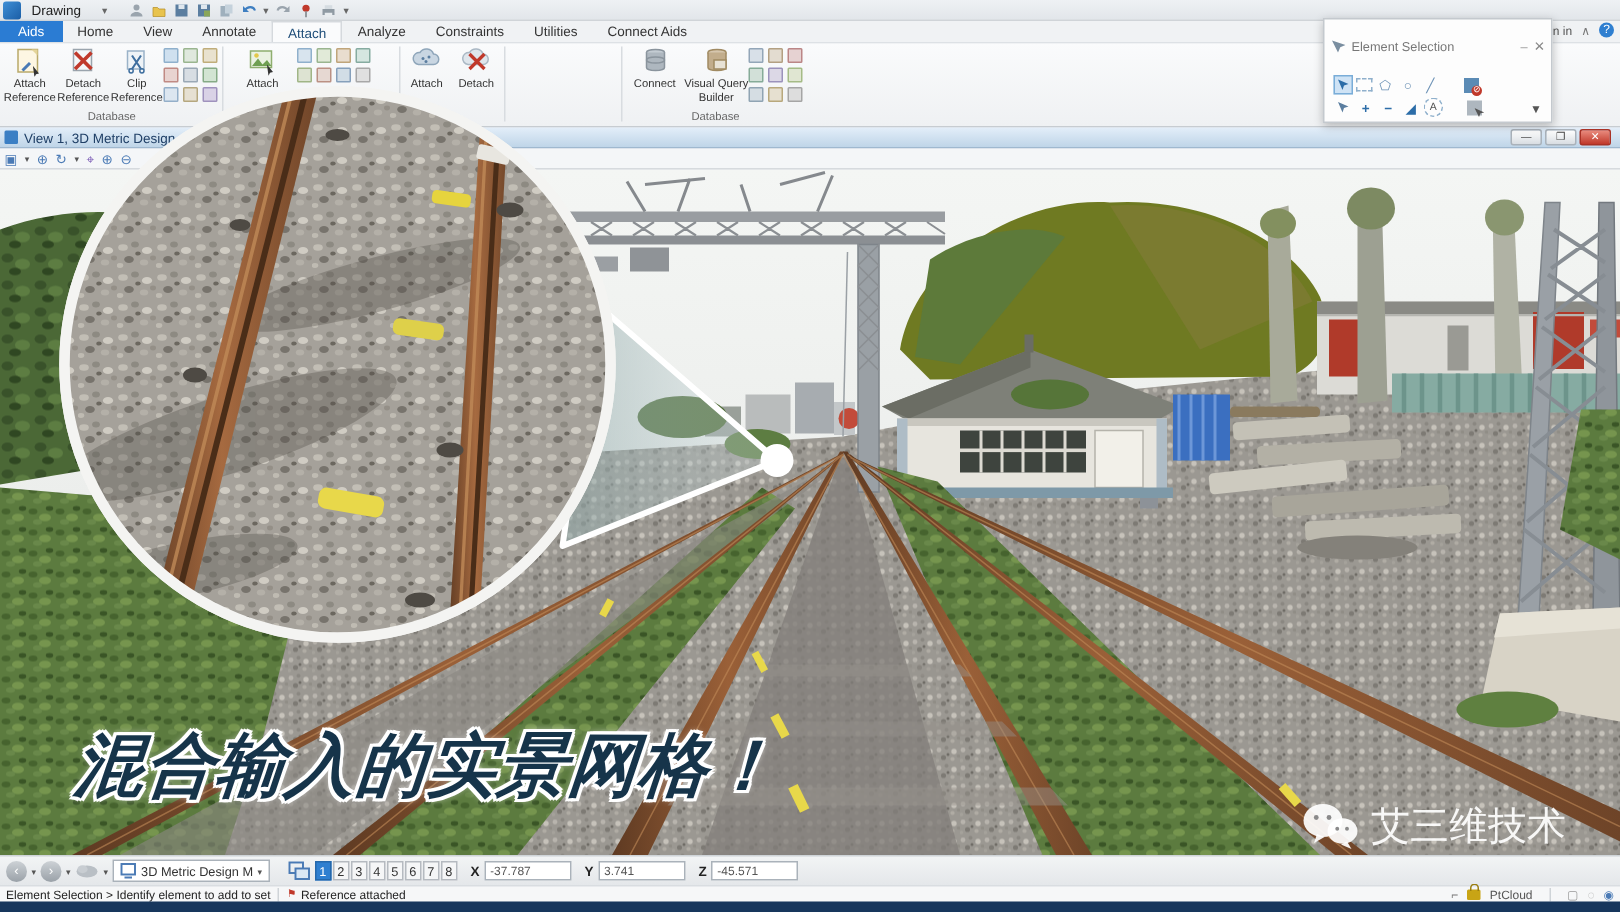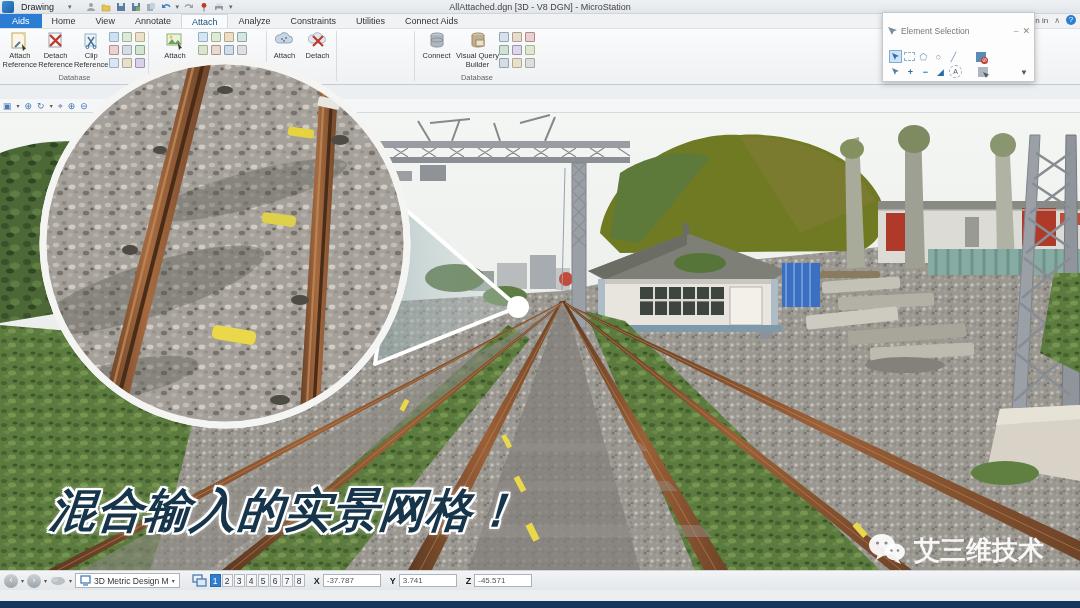--- a/index.html
+++ b/index.html
@@ -54,21 +54,21 @@
   .viewtools { position:absolute; left:0; top:99px; width:1080px; height:14px; background:#f4f6f8; border-bottom:1px solid #d6dade; display:flex; align-items:center; gap:5px; padding-left:3px; font-size:9px; color:#4a7ab5; z-index:5; }
   .vt { font-size:9px; line-height:12px; }
 
   
   .scene { position:absolute; left:0; top:113px; width:1080px; height:457px; z-index:1; }
 
   
   .overlay { position:absolute; left:0; top:0; width:1080px; height:608px; z-index:45; pointer-events:none; }
   .caption { position:absolute; left:50px; top:480px; width:520px; z-index:46; font-size:46px; font-weight:bold; font-style:italic; color:#16344a; letter-spacing:1px; transform:skewX(-5deg);
     text-shadow:-2px -2px 0 #fff,2px -2px 0 #fff,-2px 2px 0 #fff,2px 2px 0 #fff,0 -2px 0 #fff,0 2px 0 #fff,-2px 0 0 #fff,2px 0 0 #fff,0 0 6px #fff; }
-  .wm-wechat { position:absolute; left:868px; top:533px; z-index:47; display:flex; align-items:flex-start; gap:8px; color:rgba(255,255,255,.92); font-size:26px; font-weight:bold; }
+  .wm-wechat { position:absolute; left:868px; top:533px; z-index:47; display:flex; align-items:center; gap:8px; color:rgba(255,255,255,.92); font-size:26px; font-weight:normal; }
   .wm-sohu { position:absolute; left:694px; top:560px; z-index:47; font-size:27px; font-weight:bold; color:#4f4f4f;
     text-shadow:-1px -1px 0 #fff,1px -1px 0 #fff,-1px 1px 0 #fff,1px 1px 0 #fff; letter-spacing:1px; }
 
   
   .btoolbar { position:absolute; left:0; top:570px; width:1080px; height:20px; background:linear-gradient(#f2f4f5,#e4e7ea); border-top:1px solid #cfd4d8; display:flex; align-items:center; gap:3px; padding-left:4px; font-size:9px; z-index:10; }
   .navbtn { width:14px; height:14px; border-radius:50%; background:linear-gradient(#cdd2d6,#9aa1a8); color:#fff; font-size:9px; text-align:center; line-height:13px; }
   .ddc { font-size:6px; color:#555; }
   .combo { display:flex; align-items:center; gap:3px; height:15px; background:#fff; border:1px solid #aab2ba; padding:0 4px; font-size:8.5px; color:#333; }
   .vnum { width:11px; height:13px; border:1px solid #b5bac0; background:#f5f6f7; font-size:8.5px; color:#333; text-align:center; line-height:12px; }
   .vnum.on { background:#2f7fd0; color:#fff; border-color:#2568ab; }
@@ -130,21 +130,20 @@
           <circle cx="5" cy="3.5" r="2.4" fill="#c0392b"></circle>
           <rect x="4.4" y="5.5" width="1.2" height="4" fill="#8a8f94"></rect>
         </svg>
       <svg class="qico" viewBox="0 0 10 10">
           <rect x="1" y="4" width="8" height="4" fill="#8f9aa3"></rect>
           <rect x="2.5" y="1.5" width="5" height="2.5" fill="#d5dce1"></rect>
           <rect x="2.5" y="6.5" width="5" height="3" fill="#e8ecef"></rect>
         </svg>
       <span class="caret">▾</span>
     </div>
-    <div class="app-title">AllAttached.dgn [3D - V8 DGN] - MicroStation</div>
   </div>
 
   <div class="tabrow">
     <div class="tab file">Aids</div>
     <div class="tab">Home</div>
     <div class="tab">View</div>
     <div class="tab">Annotate</div>
     <div class="tab active">Attach</div>
     <div class="tab">Analyze</div>
     <div class="tab">Constraints</div>
@@ -319,20 +318,29 @@
       <div class="selico" style="position:relative;">
           <div style="width:10px;height:10px;background:#aeb7bf;"></div>
           <svg style="position:absolute;right:-2px;bottom:-2px;" width="7" height="7" viewBox="0 0 7 7">
             <path d="M0 0l3 6 1-2.5L6.5 3z" fill="#555"></path>
           </svg>
         </div>
     </div>
     <div class="dlg-caret">▼</div>
   </div>
 
+  <div class="viewbar">
+    <div class="vico"></div>
+    <span>View 1, 3D Metric Design</span>
+    <div class="winbtns">
+      <div class="wbtn">—</div>
+      <div class="wbtn">❐</div>
+      <div class="wbtn close">✕</div>
+    </div>
+  </div>
 
   <div class="viewtools">
     <span class="vt">▣</span>
     <span class="ddc">▾</span>
     <span class="vt">⊕</span>
     <span class="vt">↻</span>
     <span class="ddc">▾</span>
     <span class="vt" style="color:#7a5ab5;">⌖</span>
     <span class="vt">⊕</span>
     <span class="vt">⊖</span>
@@ -634,15 +642,30 @@
     <div class="coord">
       <b>Y</b>
       <input readonly="" value="3.741" style="">
     </div>
     <div class="coord">
       <b>Z</b>
       <input readonly="" value="-45.571" style="">
     </div>
   </div>
 
+  <div class="statusbar">
+    <span>Element Selection &gt; Identify element to add to set</span>
+    <div class="div"></div>
+    <span style="color:#c0392b;font-size:7px;">⚑</span>
+    <span style="margin-left:3px;">Reference attached</span>
+    <div class="sb-right">
+      <span style="font-size:8px;color:#777;">⌐</span>
+      <div class="lock"></div>
+      <span>PtCloud</span>
+      <div class="div"></div>
+      <span style="color:#999;">▢</span>
+      <span style="color:#999;">◌</span>
+      <span style="color:#4a7ab5;">◉</span>
+    </div>
+  </div>
   <div class="navy"></div>
 
 </div>
 
 </body></html>

